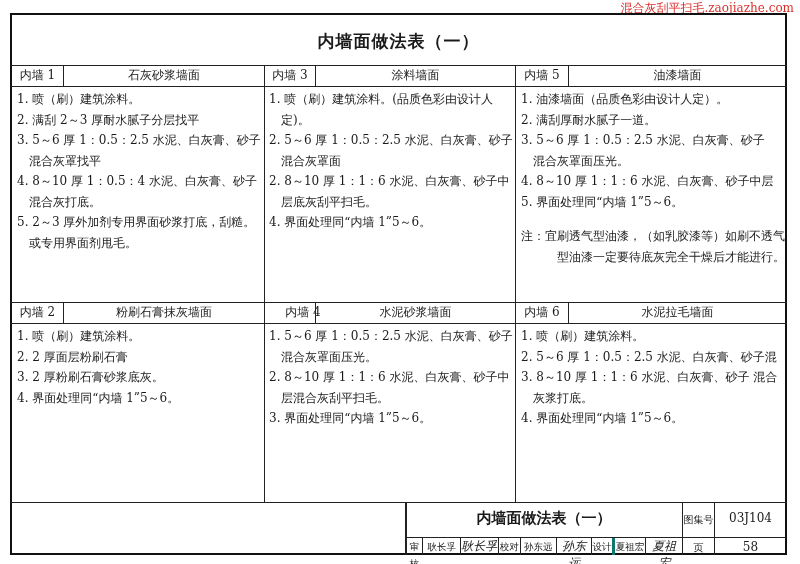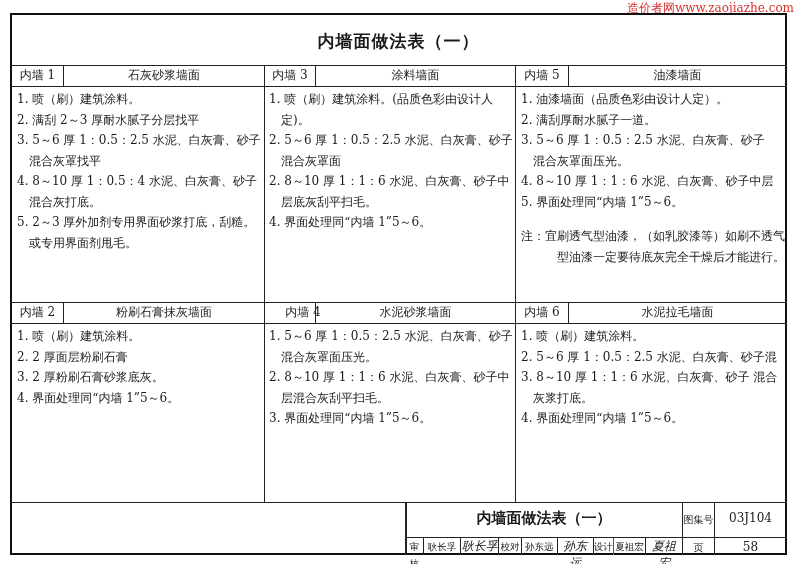--- a/index.html
+++ b/index.html
@@ -20,21 +20,21 @@
   .note { font-size: 12px; line-height: 20.5px; }
   .note .cont { padding-left: 36px; }
   .tb-title { font-size: 15px; font-weight: bold; text-align: center; font-family: "DejaVu Sans", sans-serif; }
   .tb-small { font-size: 10px; text-align: center; }
   .sig { font-family: "DejaVu Serif", serif; font-style: italic; font-size: 12px; text-align: center; color: #222; }
 </style>
 </head>
 <body>
 
 <div class="abs faint-top"></div>
-<div class="abs watermark">造价者网www.zaojiazhe.com</div>
+<div class="abs watermark">混合灰刮平扫毛.zaojiazhe.com</div>
 
 <div class="abs frame"></div>
 <div class="abs title">内墙面做法表（一）</div>
 
 <div class="abs hline" style="left:10px;top:65px;width:777px;"></div>
 <div class="abs hline" style="left:10px;top:86px;width:777px;"></div>
 <div class="abs hline" style="left:10px;top:302px;width:777px;"></div>
 <div class="abs hline" style="left:10px;top:323px;width:777px;"></div>
 <div class="abs hline" style="left:10px;top:502px;width:777px;"></div>
 
@@ -127,16 +127,16 @@
 <div class="abs tb-small" style="left:683px;top:541px;width:31px;">页</div>
 <div class="abs" style="left:715px;top:540px;width:71px;text-align:center;font-size:12px;">58</div>
 
 <div class="abs" style="left:406px;top:538px;width:276px;height:17px;display:flex;align-items:center;font-size:9.5px;">
   <span style="width:17px;text-align:center;border-right:1px solid #222;height:100%;line-height:17px;">审核</span>
   <span style="width:38px;text-align:center;border-right:1px solid #222;height:100%;line-height:17px;">耿长孚</span>
   <span class="sig" style="width:38px;border-right:1px solid #222;height:100%;line-height:17px;">耿长孚</span>
   <span style="width:22px;text-align:center;border-right:1px solid #222;height:100%;line-height:17px;">校对</span>
   <span style="width:36px;text-align:center;border-right:1px solid #222;height:100%;line-height:17px;">孙东远</span>
   <span class="sig" style="width:36px;border-right:1px solid #222;height:100%;line-height:17px;">孙东远</span>
-  <span style="width:20px;text-align:center;border-right:1px solid #0f766e;height:100%;line-height:17px;">设计</span>
+  <span style="width:20px;text-align:center;border-right:3px solid #0f766e;height:100%;line-height:17px;">设计</span>
   <span style="width:32px;text-align:center;border-right:1px solid #222;height:100%;line-height:17px;">夏祖宏</span>
   <span class="sig" style="width:37px;height:100%;line-height:17px;">夏祖宏</span>
 </div>
 
 </body></html>

